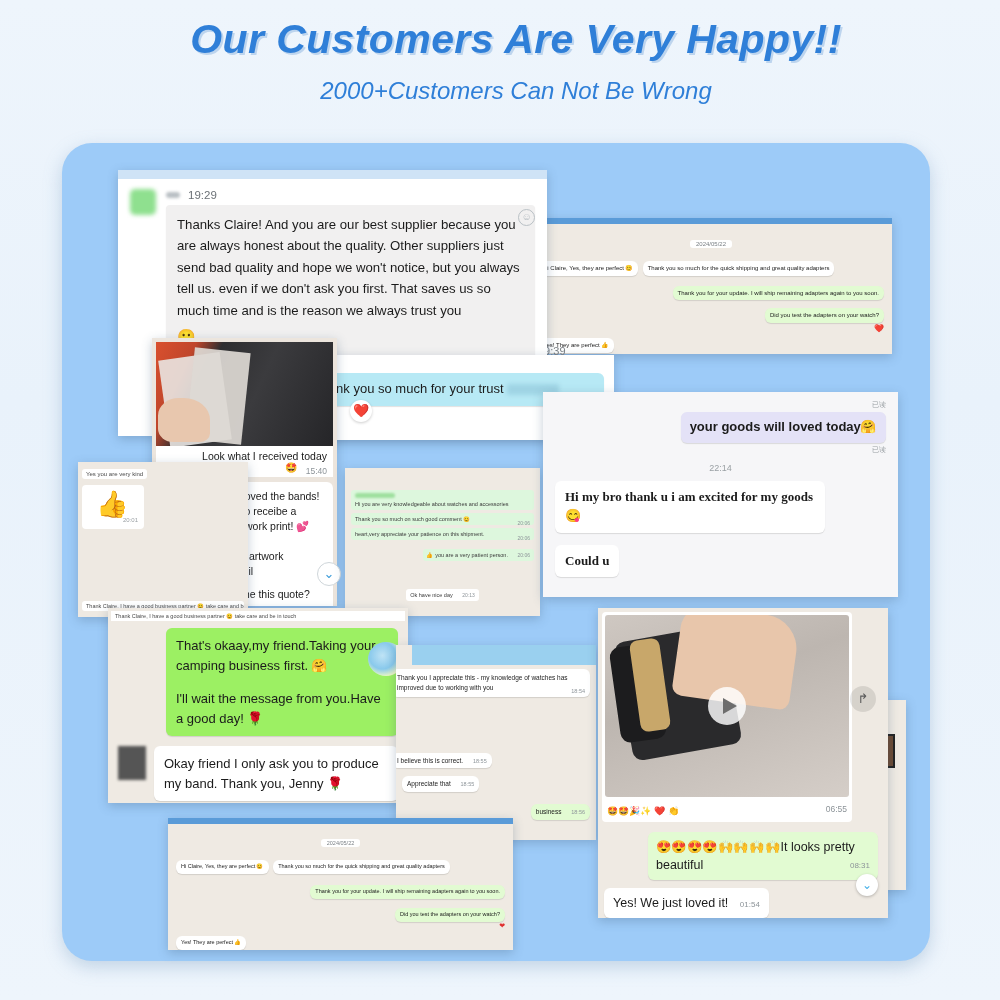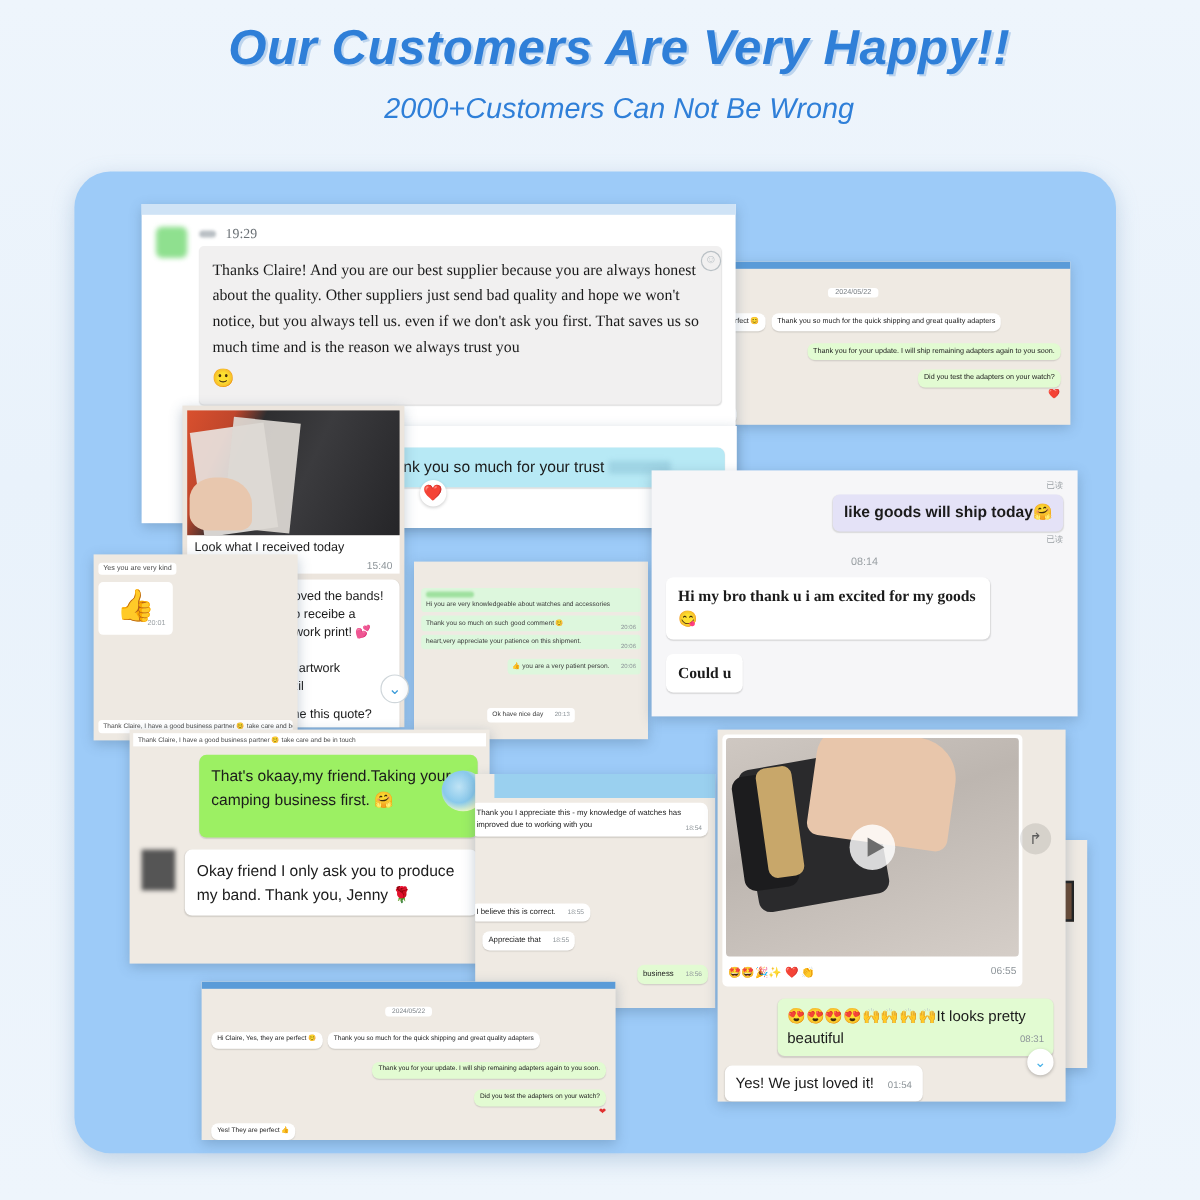--- a/index.html
+++ b/index.html
@@ -76,21 +76,21 @@
     </div>
     <div style="text-align:right;font-size:8px;color:#e03030;margin-top:1px;">❤️</div>
     <div class="bubble b-white" style="display:inline-block;font-size:6px;padding:3px 5px;margin-top:4px;">Yes! They are perfect 👍</div>
     
     
   </div>
   <div style="position:absolute;right:7px;bottom:-16px;"></div>
 </div>
 <div style="position:absolute;left:538px;top:345px;font-size:11px;color:#7b8186;">19:39</div>
 
-<div class="card white" style="left:118px;top:170px;width:495px;height:266px;font-family:Liberation Serif, serif;">
+<div class="card white" style="left:118px;top:170px;width:429px;height:266px;">
   <div style="height:9px;background:#cfe3f6;"></div>
   <div style="padding:10px 12px;position:relative;">
     <div style="display:flex;gap:10px;align-items:flex-start;">
       <div class="avatar"></div>
       <div style="flex:1;">
         <div style="display:flex;align-items:center;gap:8px;margin-bottom:4px;">
           <span class="blurtext" style="width:14px;"></span>
           <span style="font-size:11.5px;color:#6b7176;">19:29</span>
         </div>
         <div class="bubble b-in" style="font-size:13.2px;line-height:1.62;padding:9px 11px;border-radius:4px;">
@@ -113,21 +113,21 @@
   </div>
 </div>
 
 <div class="card" style="left:152px;top:338px;width:185px;height:268px;">
   <div class="photo" style="margin:4px 4px 0 4px;height:104px;
        background:linear-gradient(115deg,#d9502e 0%,#c0462b 18%,#2e2e30 30%,#3b3b3e 55%,#252528 100%);">
     <div style="position:absolute;left:8px;top:14px;width:62px;height:88px;background:#e9e6e2;transform:rotate(-8deg);opacity:.9;"></div>
     <div style="position:absolute;left:34px;top:8px;width:56px;height:92px;background:#ddd9d4;transform:rotate(6deg);opacity:.92;"></div>
     <div style="position:absolute;left:2px;bottom:4px;width:52px;height:44px;background:#e8c7ae;border-radius:40% 50% 20% 30%;"></div>
   </div>
-  <div style="background:#fff;margin:0 4px;padding:4px 6px;">
+  <div style="background:#fff;margin:0 4px;padding:4px 6px;text-align:right;">
     <div style="font-size:10.5px;color:#1b1b1b;">Look what I received today</div>
     <div style="font-size:10px;"><span>🤩</span>
       <span class="time">15:40</span></div>
   </div>
   <div class="bubble b-white" style="margin:5px 4px;font-size:10.5px;line-height:1.42;">
     <div>Jenny, we really loved the bands!</div>
     <div>And I would like to receibe a</div>
     <div>quotation with artwork print! 💕</div>
     <div>· 100 black bands</div>
     <div>· With my custom artwork</div>
@@ -176,40 +176,41 @@
       </span>
     </div>
   </div>
 </div>
 
 <div class="card white" style="left:543px;top:392px;width:355px;height:205px;background:#f6f6f8;">
   <div style="padding:8px 12px;position:relative;">
     <div style="text-align:right;font-size:7px;color:#9aa0a4;">已读</div>
     <div style="text-align:right;margin-top:2px;">
       <span class="bubble b-lav" style="display:inline-block;font-size:13px;font-weight:bold;padding:6px 9px;">
-        <span>like goods will ship today</span><span>🤗</span>
+        <span>your goods will loved today</span><span>🤗</span>
       </span>
     </div>
     <div style="text-align:right;font-size:7px;color:#9aa0a4;margin-top:2px;">已读</div>
-    <div style="text-align:center;font-size:9px;color:#9aa0a4;margin:8px 0;">08:14</div>
+    <div style="text-align:center;font-size:9px;color:#9aa0a4;margin:8px 0;">22:14</div>
     <div class="bubble b-white" style="display:inline-block;font-size:13px;font-weight:bold;padding:7px 10px;max-width:250px;font-family:'Liberation Serif',serif;">
       <span>Hi my bro thank u i am excited for my goods</span>
       <span>😋</span>
     </div>
     <div style="height:12px;"></div>
     <div class="bubble b-white" style="display:inline-block;font-size:13px;font-weight:bold;padding:7px 10px;font-family:'Liberation Serif',serif;">Could u</div>
   </div>
 </div>
 
 <div class="card" style="left:108px;top:608px;width:300px;height:195px;background:#efeae3;">
   <div style="background:#fff;margin:3px;padding:2px 4px;font-size:5.5px;color:#4a4a4a;white-space:nowrap;overflow:hidden;">Thank Claire, I have a good business partner 😊 take care and be in touch</div>
   <div style="padding:4px 10px 0 10px;">
     <div class="bubble b-green" style="margin-left:48px;font-size:13px;line-height:1.5;padding:8px 10px;">
       <div>That's okaay,my friend.Taking your camping business first. 🤗</div>
       <div style="height:14px;"></div>
+      <div>I'll wait the message from you.Have a good day! 🌹</div>
     </div>
     <div style="display:flex;gap:8px;align-items:flex-start;margin-top:10px;">
       <div style="width:28px;height:34px;background:#555;filter:blur(1.6px);"></div>
       <div class="bubble b-white" style="font-size:13px;line-height:1.5;padding:8px 10px;flex:1;">Okay friend I only ask you to produce my band. Thank you, Jenny 🌹</div>
     </div>
   </div>
   <div style="position:absolute;right:4px;top:34px;width:36px;height:34px;border-radius:50%;
       background:radial-gradient(circle at 40% 40%,#bfe3f5 0%,#89c9ec 45%,#eaf6c8 70%,#f7e6a8 100%);filter:blur(.4px);"></div>
 </div>
 

